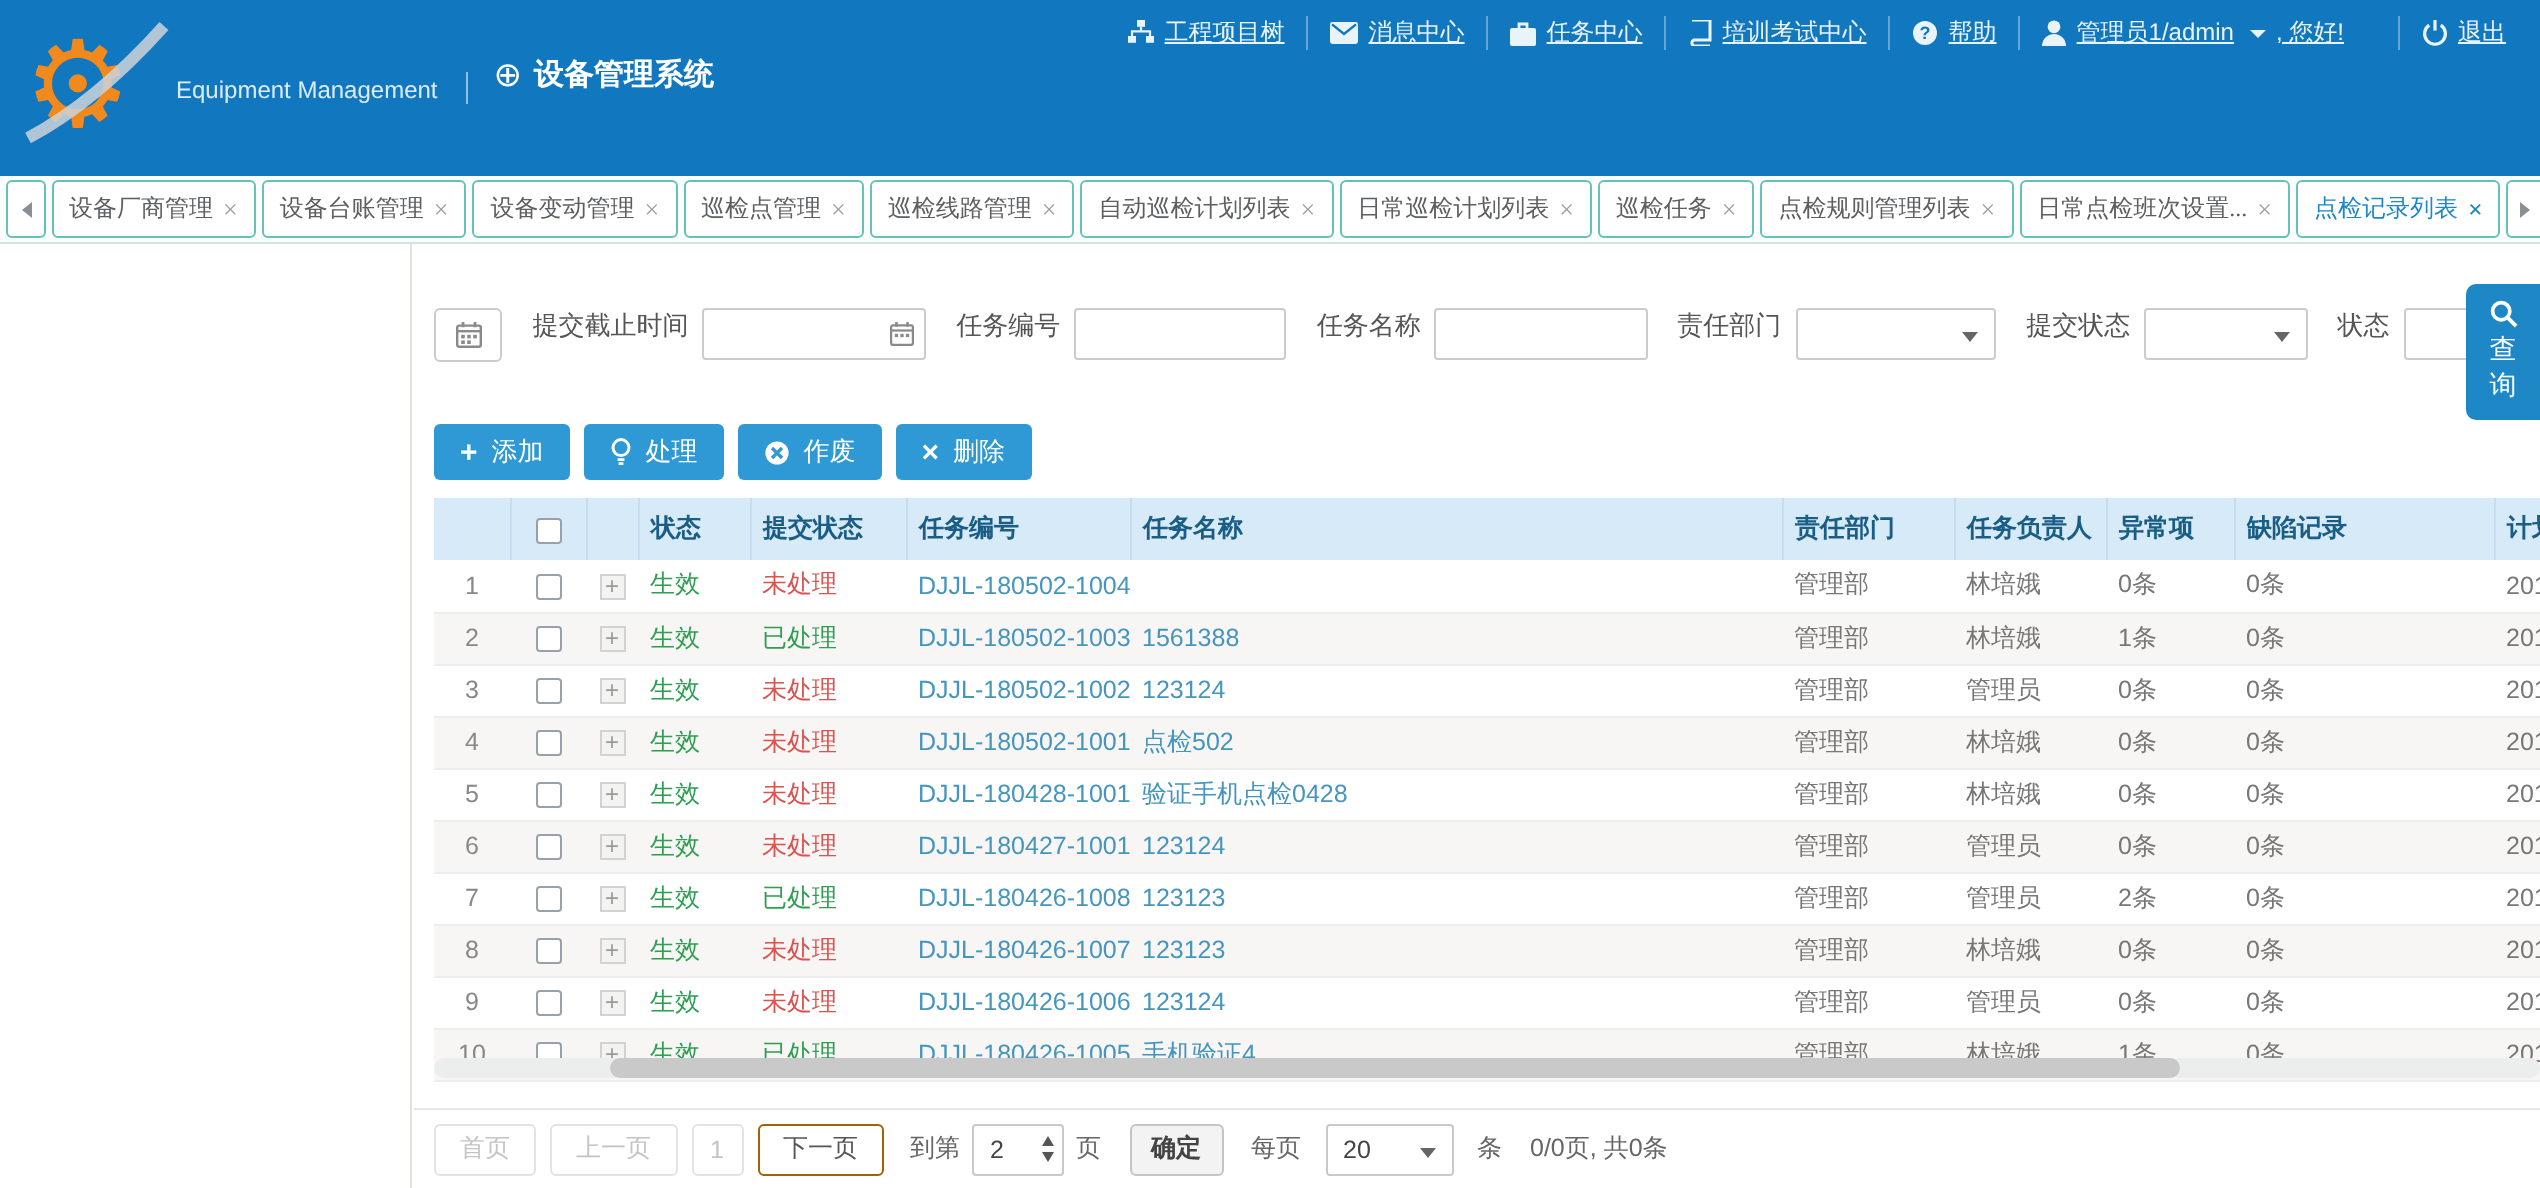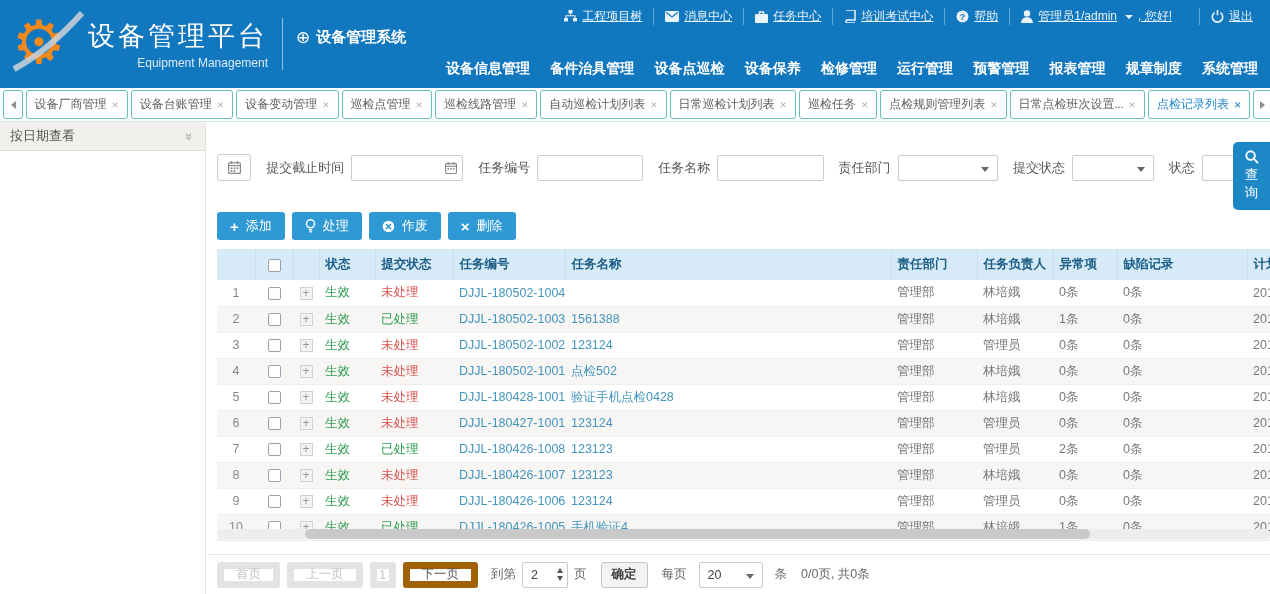--- a/index.html
+++ b/index.html
@@ -43,21 +43,21 @@
   .sidebar { position:absolute; top:122px; left:0; width:206px; bottom:0; border-right:1px solid #e4e1db; background:#fff; }
   .acc-header { height:29px; background:#f2f0ec; border-bottom:1px solid #dfdbd4; display:flex; align-items:center; justify-content:space-between; padding:0 12px 0 10px; font-size:13px; color:#555; cursor:pointer; }
   .acc-chevron { color:#999; font-size:13px; display:inline-block; }
   .chev-down { transform:rotate(90deg); }
   .chev-up { transform:rotate(-90deg); }
 
   
   .content { position:absolute; top:122px; left:207px; right:0; bottom:0; background:#fff; }
 
   .filter-row { position:relative; height:88px; }
-  .filter-inner { display:flex; align-items:center; padding:32px 0 0 10px; font-size:13px; color:#555; }
+  .filter-inner { display:flex; padding:32px 0 0 10px; font-size:13px; color:#555; }
   .f-label { margin:0 7px 0 15px; white-space:nowrap; }
   .icon-btn { width:36px; height:27px; border:1px solid #ccc; border-radius:3px; background:#fff; display:flex; align-items:center; justify-content:center; cursor:pointer; color:#8a8a8a; }
   .f-input { height:26px; border:1px solid #ccc; border-radius:2px; background:#fff; position:relative; }
   .f-input.date { width:118px; }
   .f-input .cal-ic { position:absolute; right:5px; top:6px; color:#8a8a8a; }
   .f-input.text { width:112px; }
   .f-select { height:26px; border:1px solid #ccc; border-radius:2px; background:#fff; position:relative; cursor:pointer; }
   .sel-caret { position:absolute; right:8px; top:11px; width:0; height:0; border-left:4px solid transparent; border-right:4px solid transparent; border-top:5px solid #666; }
   .w106{width:106px} .w86{width:86px} .w72{width:72px}
   .query-btn { position:absolute; right:0; top:20px; width:37px; height:68px; background:#1e88c7; border-radius:5px 0 0 5px; color:#fff; display:flex; flex-direction:column; align-items:center; justify-content:center; gap:2px; font-size:13.5px; cursor:pointer; }
@@ -75,21 +75,21 @@
   .td-c { text-align:center; }
   .td-num { color:#888; text-align:center; }
   .cb { display:inline-block; width:13px; height:13px; border:1px solid #98a1ab; border-radius:2px; background:#fff; vertical-align:middle; cursor:pointer; }
   .expand { display:inline-block; width:13px; height:13px; border:1px solid #d2d2d2; background:#f3f3f2; color:#9a9a9a; font-size:12px; line-height:11px; text-align:center; cursor:pointer; }
   .t-green { color:#2f9e52; } .t-red { color:#d9534f; } .t-link { color:#4595bd; cursor:pointer; }
 
   .hscroll-track { position:absolute; left:0; bottom:2px; width:1053px; height:10px; background:#eceded; border-radius:5px; }
   .hscroll-thumb { position:absolute; left:88px; top:0; width:785px; height:10px; background:#c9c9c9; border-radius:5px; cursor:grab; }
 
   .page-bar { position:absolute; left:0; right:0; bottom:0; height:40px; border-top:1px solid #e8e8e8; display:flex; align-items:center; padding-left:10px; font-size:12.5px; color:#666; background:#fff; }
-  .pg-btn { height:26px; min-width:26px; padding:0 12px; border:7px solid #a16207; border-radius:3px; background:#fff; color:#555; display:flex; align-items:center; justify-content:center; margin-right:7px; cursor:pointer; white-space:nowrap; }
+  .pg-btn { height:26px; min-width:26px; padding:0 12px; border:1px solid #a16207; border-radius:3px; background:#fff; color:#555; display:flex; align-items:center; justify-content:center; margin-right:7px; cursor:pointer; white-space:nowrap; }
   .pg-btn.disabled { border-color:#e3e3e3; color:#c4c4c4; cursor:default; }
   .pg-btn.num { padding:0; width:26px; }
   .pg-label { margin:0 6px; white-space:nowrap; }
   .spin-box { width:46px; height:26px; border:1px solid #c9c9c9; border-radius:2px; display:flex; background:#fff; }
   .spin-val { flex:1; display:flex; align-items:center; padding-left:8px; color:#444; }
   .spin-arrows { width:15px; display:flex; flex-direction:column; align-items:center; justify-content:center; gap:3px; }
   .spin-up { width:0; height:0; border-left:3.5px solid transparent; border-right:3.5px solid transparent; border-bottom:5px solid #555; cursor:pointer; }
   .spin-down { width:0; height:0; border-left:3.5px solid transparent; border-right:3.5px solid transparent; border-top:5px solid #555; cursor:pointer; }
   .confirm-btn { height:26px; padding:0 10px; border:1px solid #c4c4c4; border-radius:3px; background:#f3f3f3; color:#444; font-weight:bold; display:flex; align-items:center; margin:0 8px; cursor:pointer; }
   .pp-select { width:64px; height:26px; border:1px solid #c9c9c9; border-radius:2px; position:relative; display:flex; align-items:center; padding-left:8px; color:#444; margin:0 6px; cursor:pointer; background:#fff; }
@@ -100,21 +100,20 @@
 
 <div class="app-header">
   <div class="logo-block">
     <div class="gear-wrap">
       <span class="gear-glyph">⚙</span>
       <svg class="swoosh" width="76" height="76" viewBox="0 0 76 76">
         <path d="M4 62 Q38 44 72 6" stroke="#ccd4da" stroke-width="6" fill="none" opacity="0.85"></path>
       </svg>
     </div>
     <div class="logo-text">
-      <div class="logo-title">设备管理平台</div>
       <div class="logo-sub">Equipment Management</div>
     </div>
     <div class="system-name">
       <span class="oplus">⊕</span>
       <span>设备管理系统</span>
     </div>
   </div>
 
   <div class="top-links">
       <span class="top-link">
@@ -178,32 +177,20 @@
         <span>
           <svg width="13" height="13" viewBox="0 0 13 13">
             <path d="M3.6 2.6a5.2 5.2 0 1 0 5.8 0" fill="none" stroke="currentColor" stroke-width="1.6"></path>
             <path d="M6.5 0v5.3" stroke="currentColor" stroke-width="1.6"></path>
           </svg>
         </span>
         <span>退出</span>
       </span>
     </div>
 
-  <div class="main-menu">
-      <span class="menu-item">设备信息管理</span>
-      <span class="menu-item">备件治具管理</span>
-      <span class="menu-item">设备点巡检</span>
-      <span class="menu-item">设备保养</span>
-      <span class="menu-item">检修管理</span>
-      <span class="menu-item">运行管理</span>
-      <span class="menu-item">预警管理</span>
-      <span class="menu-item">报表管理</span>
-      <span class="menu-item">规章制度</span>
-      <span class="menu-item">系统管理</span>
-    </div>
 </div>
 
 <div class="tab-bar">
   <div class="tab-nav">
       <span class="tri-left"></span>
     </div>
   <div id="tabs-host" style="display:flex;font-family:Liberation Serif, serif;">
       <div class="tab">
         <span>设备厂商管理</span>
         <span class="tab-x">×</span>
@@ -251,24 +238,20 @@
     </div>
   <div class="tab-right">
     <div class="tab-nav">
         <span class="tri-right"></span>
       </div>
 
   </div>
 </div>
 
 <div class="sidebar">
-  <div class="acc-header">
-    <span>按日期查看</span>
-    <span class="acc-chevron chev-down">»</span>
-  </div>
 </div>
 
 <div class="content">
 
   <div class="filter-row">
     <div class="filter-inner">
       <div class="icon-btn">
         <svg width="13" height="13" viewBox="0 0 13 13">
             <rect x="0.6" y="1.8" width="11.8" height="10.6" rx="1" fill="none" stroke="currentColor" stroke-width="1.2"></rect>
             <path d="M0.6 4.6h11.8" stroke="currentColor" stroke-width="1.2"></path>

